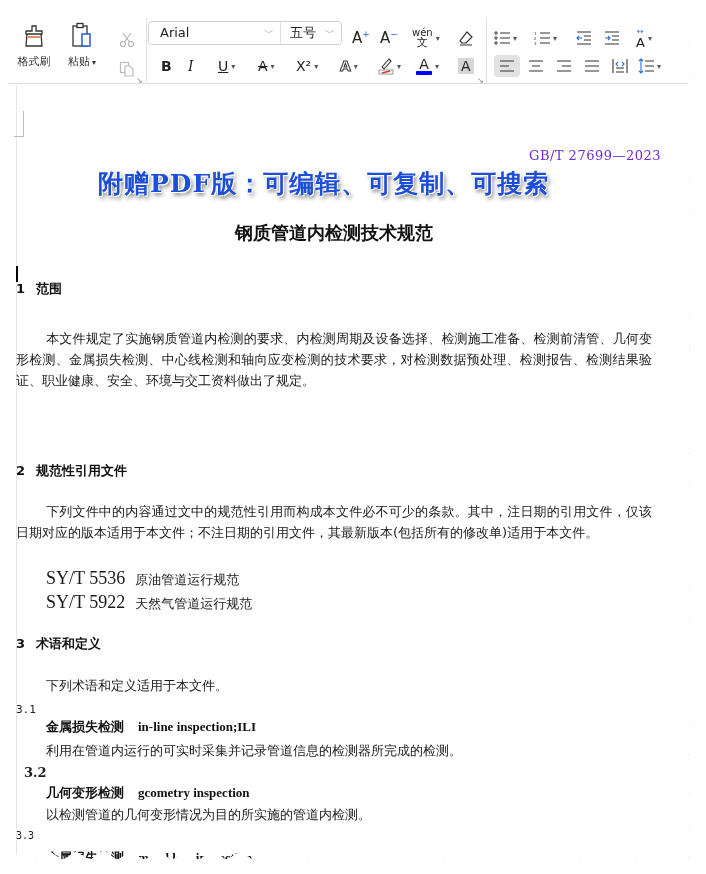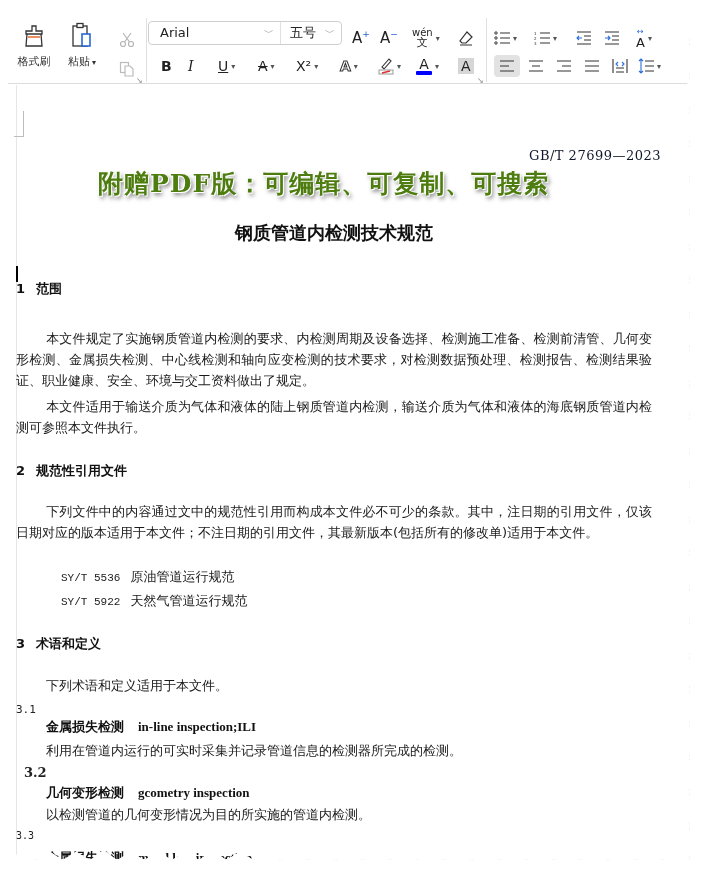--- a/index.html
+++ b/index.html
@@ -47,30 +47,30 @@
   .tb1 { position: absolute; top: 19px; height: 22px; display: flex; align-items: center; font-size: 14px; color: #222; cursor: pointer; }
   .tb1 .dd { font-size: 8px; color: #555; margin-left: 3px; }
   .selected-bg { background: #e2e2e2; border-radius: 4px; }
 
   
   .page { position: absolute; left: 0; top: 77px; width: 682px; height: 780px; background: #fff; }
   .page-left-rule { position: absolute; left: 8px; top: 0; width: 1px; height: 780px; background: #e6e6e6; }
   .corner-mark { position: absolute; left: 6px; top: 26px; width: 10px; height: 26px; border-right: 1px solid #bdbdbd; border-bottom: 1px solid #bdbdbd; }
   .caret { position: absolute; left: 8px; top: 181px; width: 2px; height: 16px; background: #000; }
 
-  .std-no { position: absolute; left: 521px; top: 63px; font-family: "DejaVu Serif", "Liberation Serif", serif; font-size: 13px; letter-spacing: 0.5px; color: #0f172a; }
-  .watermark { position: absolute; left: 90px; top: 82px; font-family: "DejaVu Serif", "Liberation Serif", serif; font-weight: bold; font-size: 25px; color: #4d7c0f; text-shadow: 0 0 2px #fff, 1px 1px 0 #fff, -1px -1px 0 #fff, 2px 3px 4px rgba(0,0,0,0.55); letter-spacing: 1px; white-space: nowrap; }
+  .std-no { position: absolute; left: 521px; top: 63px; font-family: "DejaVu Serif", "Liberation Serif", serif; font-size: 13px; letter-spacing: 0.5px; color: #6d28d9; }
+  .watermark { position: absolute; left: 90px; top: 82px; font-family: "DejaVu Serif", "Liberation Serif", serif; font-weight: bold; font-size: 25px; color: #1d4ed8; text-shadow: 0 0 2px #fff, 1px 1px 0 #fff, -1px -1px 0 #fff, 2px 3px 4px rgba(0,0,0,0.55); letter-spacing: 1px; white-space: nowrap; }
   .doc-title { position: absolute; left: 0; width: 652px; top: 136px; text-align: center; font-size: 18px; font-weight: bold; color: #111; }
 
   .h { position: absolute; font-size: 13px; font-weight: bold; color: #111; white-space: nowrap; }
   .h .num { display: inline-block; width: 20px; font-family: "DejaVu Sans", sans-serif; }
   .p { position: absolute; left: 8px; width: 636px; font-size: 13px; line-height: 21px; color: #1a1a1a; text-align: justify; }
   .p .ind { display: inline-block; width: 30px; }
   .ref { position: absolute; left: 38px; font-size: 13px; color: #1a1a1a; white-space: nowrap; }
-  .ref .code { font-family: Liberation Mono, monospace; font-size: 11px; margin-right: 10px; margin-left: 15px; }
+  .ref .code { font-family: Liberation Serif, serif; font-size: 18px; margin-right: 10px; }
   .tno { position: absolute; left: 8px; font-family: "DejaVu Sans Mono", "Liberation Mono", monospace; font-size: 11px; color: #222; }
   .tno.bold { font-weight: bold; font-size: 13px; font-family: "DejaVu Serif", serif; }
   .term { position: absolute; left: 38px; font-size: 13px; font-weight: bold; color: #111; white-space: nowrap; }
   .term .en { font-family: "Liberation Serif", "DejaVu Serif", serif; font-size: 13px; margin-left: 14px; }
   .def { position: absolute; left: 38px; font-size: 13px; color: #1a1a1a; white-space: nowrap; }
   .cut { clip-path: inset(0 0 45% 0); }
 </style>
 </head>
 <body>
 
@@ -268,23 +268,20 @@
     <div class="doc-title">钢质管道内检测技术规范</div>
 
     <div class="caret"></div>
 
     <div class="h" style="left:8px;top:195px;">
       <span class="num">1</span><span>范围</span>
     </div>
     <div class="p" style="top:243px;">
       <span class="ind"></span><span>本文件规定了实施钢质管道内检测的要求、内检测周期及设备选择、检测施工准备、检测前清管、几何变形检测、金属损失检测、中心线检测和轴向应变检测的技术要求，对检测数据预处理、检测报告、检测结果验证、职业健康、安全、环境与交工资料做出了规定。</span>
     </div>
-    <div class="p" style="top:311px;">
-      <span class="ind"></span><span>本文件适用于输送介质为气体和液体的陆上钢质管道内检测，输送介质为气体和液体的海底钢质管道内检测可参照本文件执行。</span>
-    </div>
 
     <div class="h" style="left:8px;top:377px;">
       <span class="num">2</span><span>规范性引用文件</span>
     </div>
     <div class="p" style="top:416px;">
       <span class="ind"></span><span>下列文件中的内容通过文中的规范性引用而构成本文件必不可少的条款。其中，注日期的引用文件，仅该日期对应的版本适用于本文件；不注日期的引用文件，其最新版本(包括所有的修改单)适用于本文件。</span>
     </div>
     <div class="ref" style="top:483px;">
       <span class="code">SY/T 5536</span><span>原油管道运行规范</span>
     </div>

